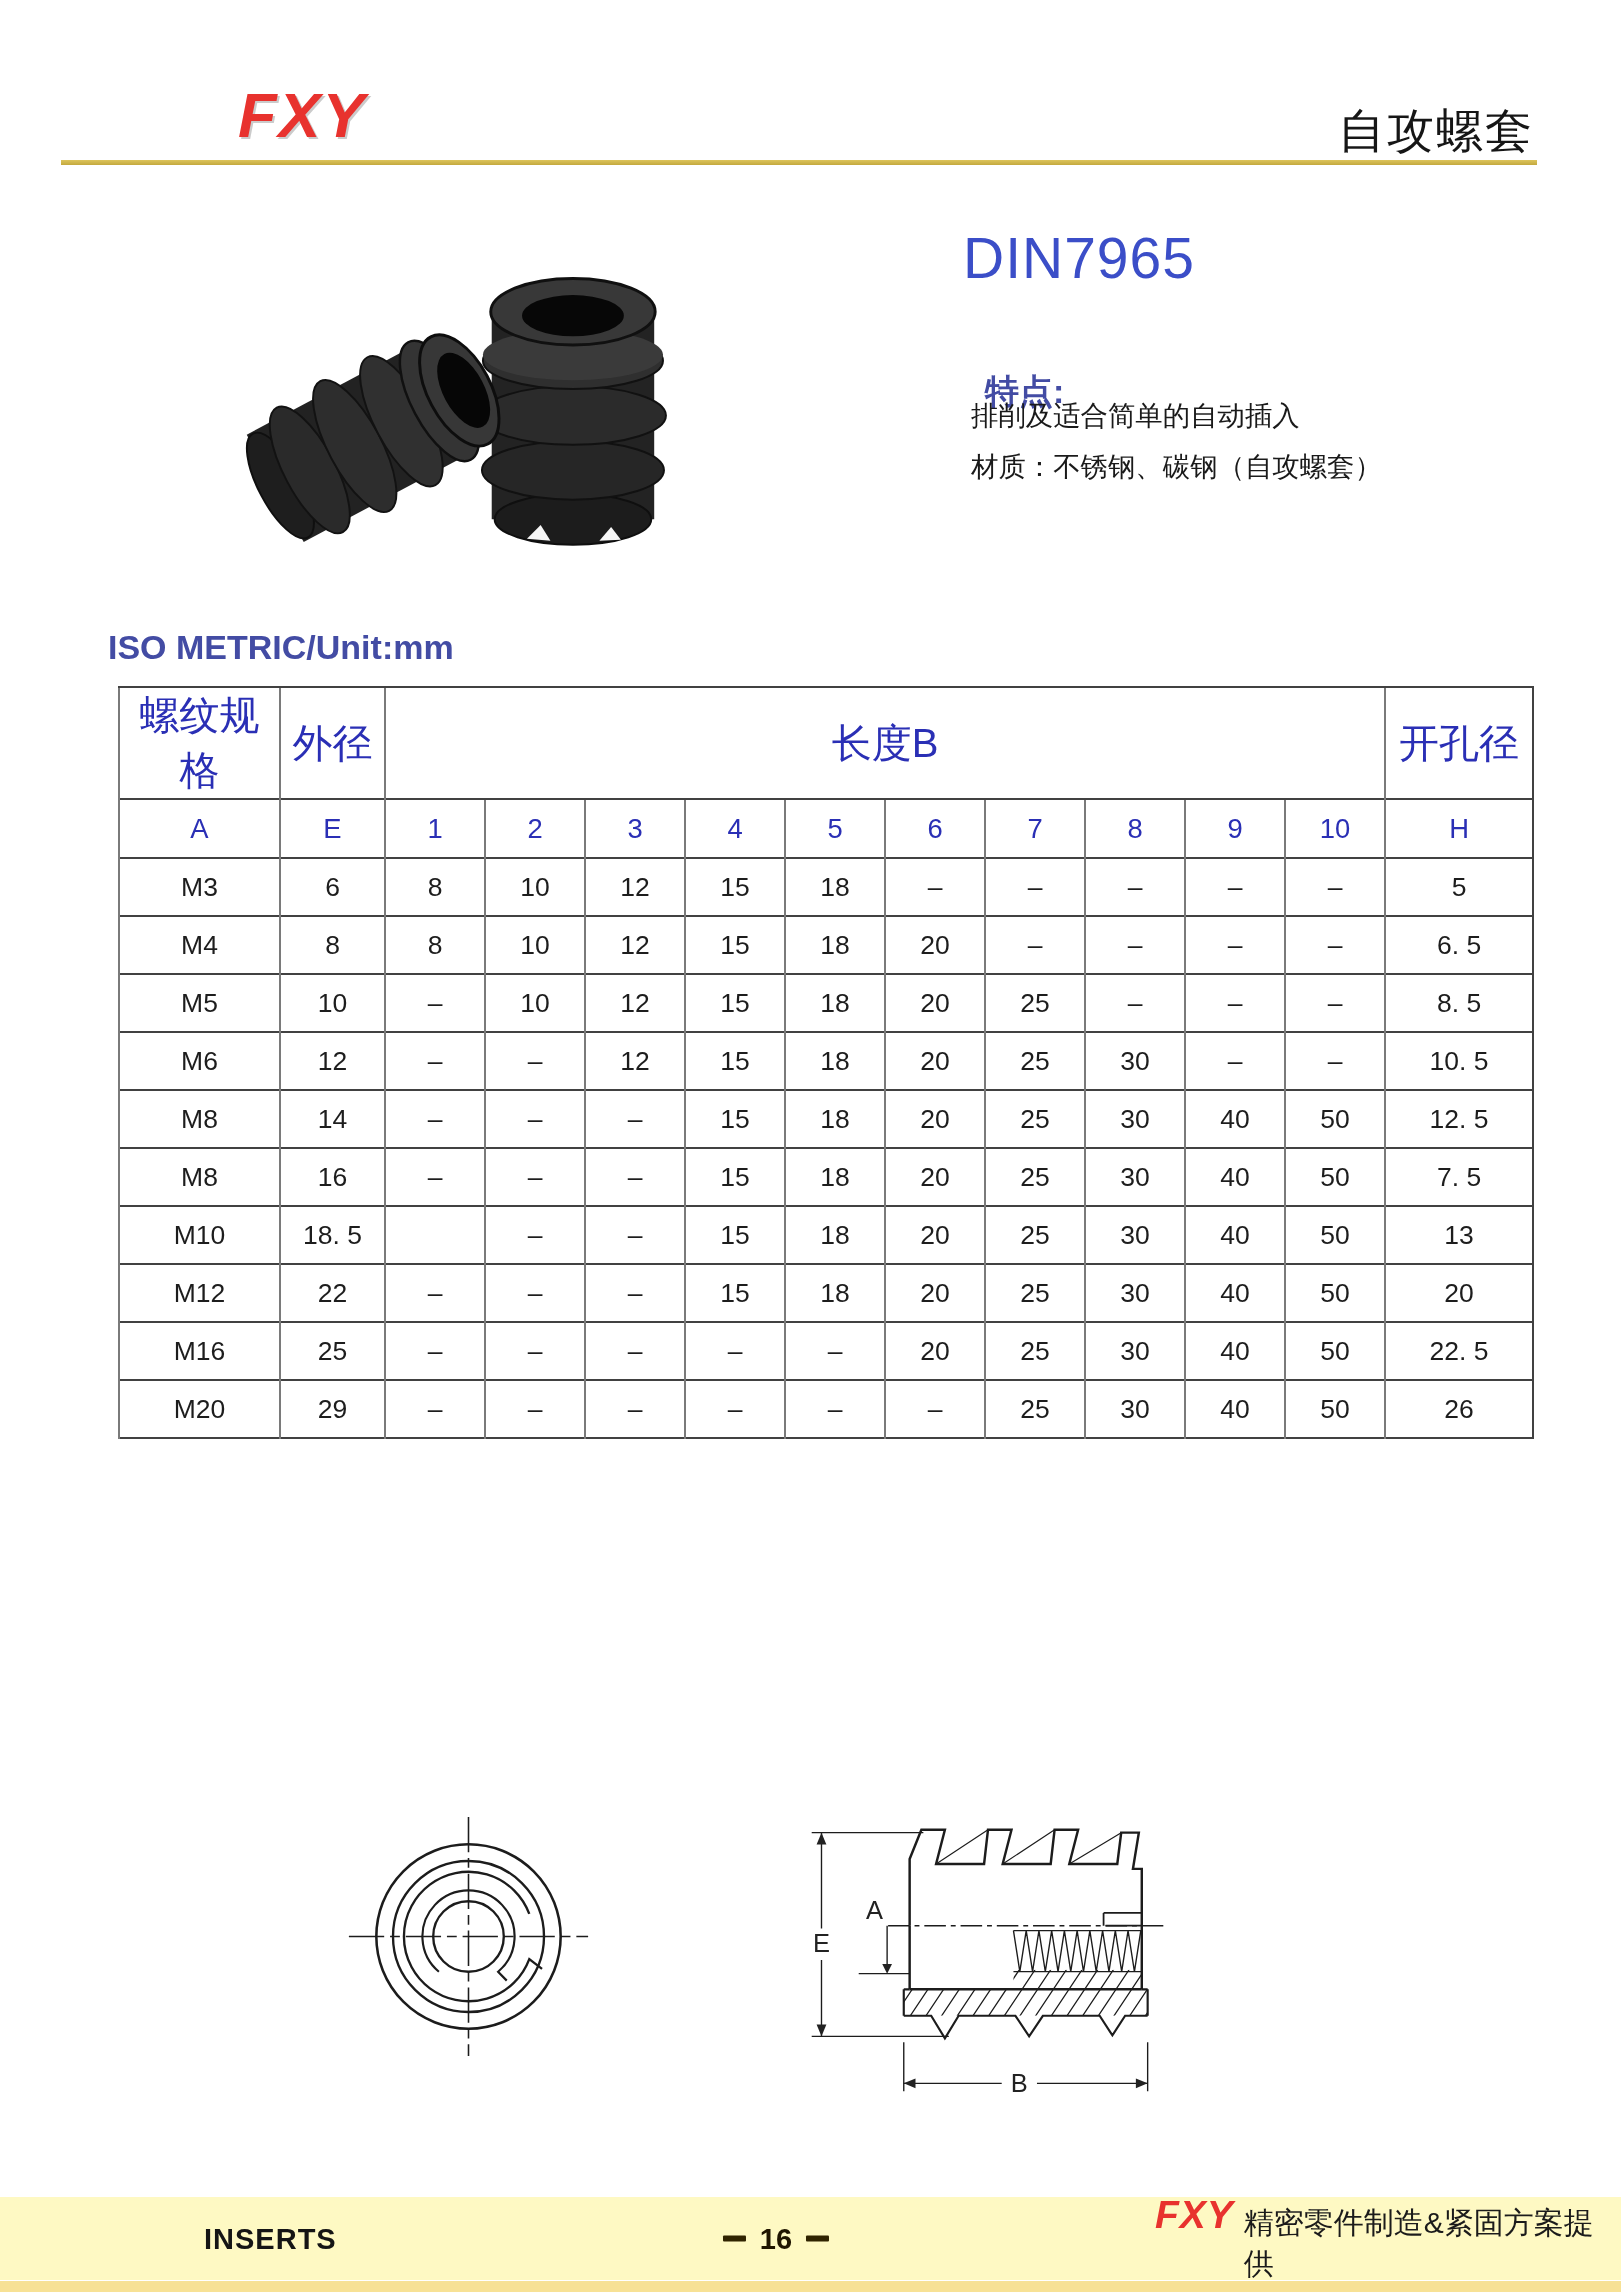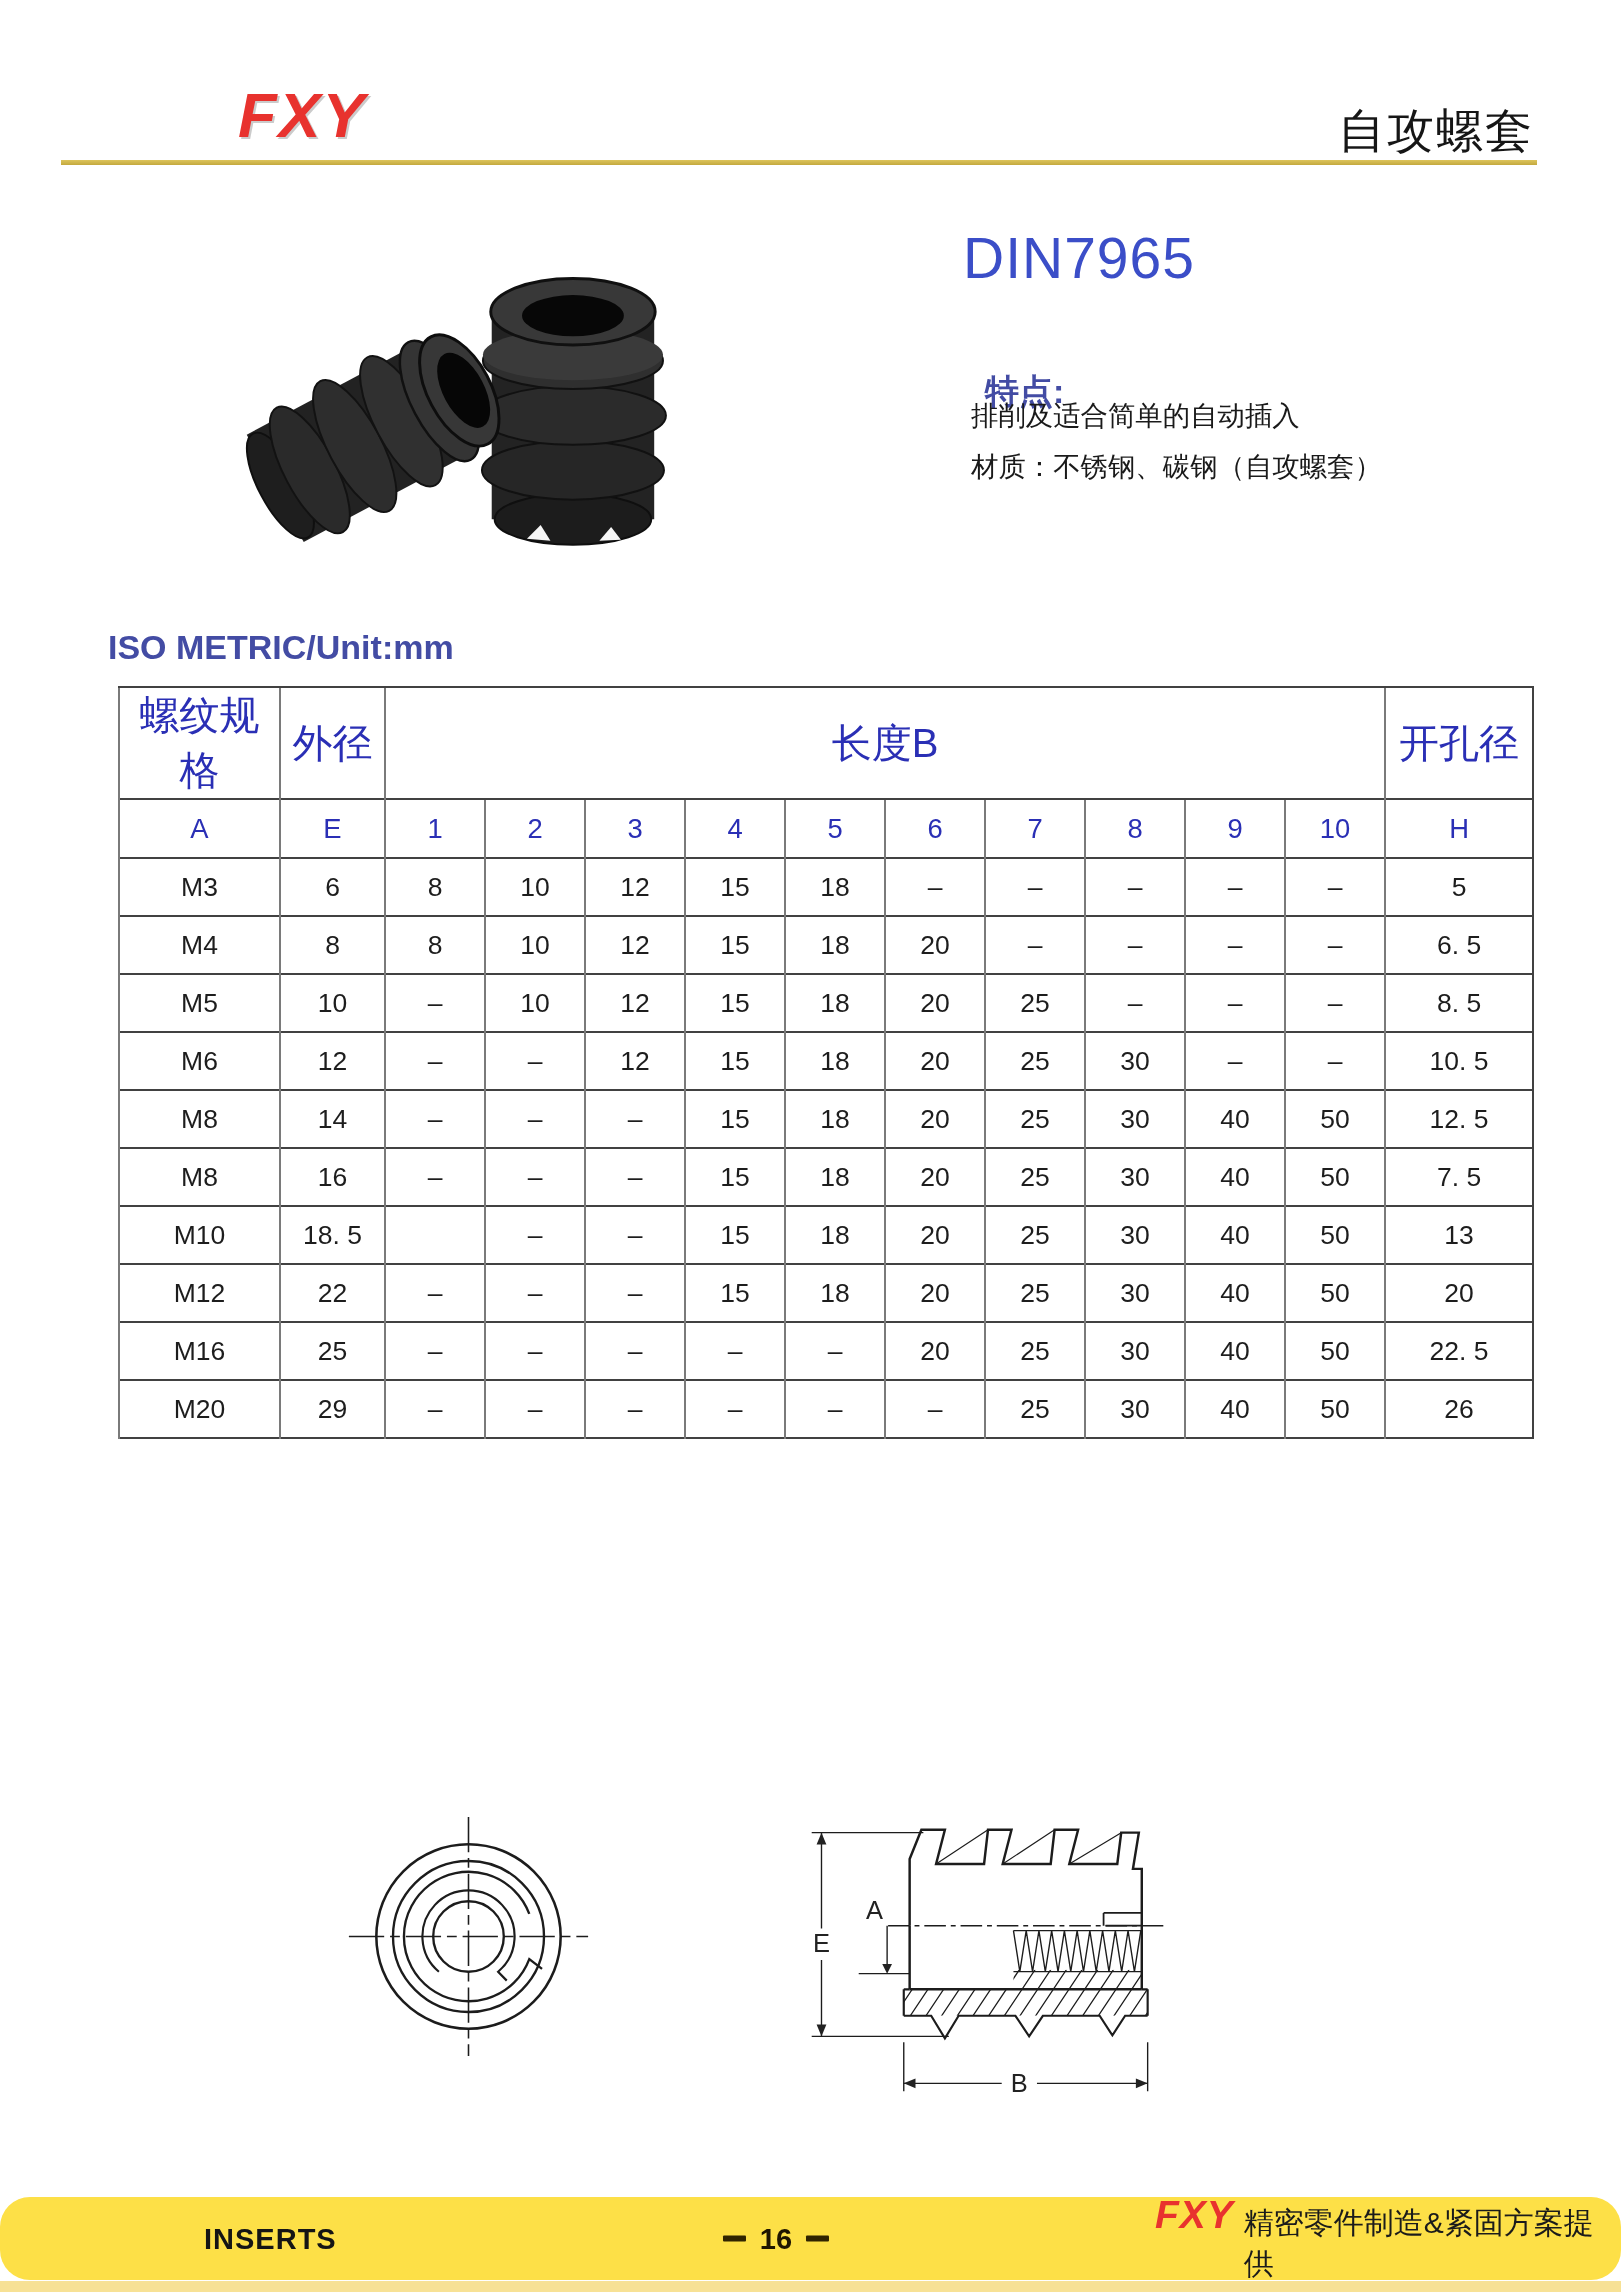--- a/index.html
+++ b/index.html
@@ -36,21 +36,21 @@
   table.spec thead tr:last-child th { height:59px; font-size:27.4px; }
   table.spec td { height:58px; font-size:26.5px; color:#1d1d1d; font-weight:400; }
 
   
   .drawing { position:absolute; }
   .drawing path, .drawing circle, .drawing line { fill:none; stroke:#1c1c1c; }
   .dim-text { fill:#222; font-size:26px; font-family:"Liberation Sans","DejaVu Sans",sans-serif; }
 
   
   .footer-bar { position:absolute; left:0; top:2197px; width:1621px; height:83px;
-    background:#fde047;border-radius:30px; }
+    background:#fef9c3; }
   .footer-strip { position:absolute; left:0; top:2281px; width:1621px; height:11.8px;
     background:#F7E195; }
   .f-left { position:absolute; left:204px; top:50%; transform:translateY(-50%);
     font-size:29px; font-weight:800; color:#151515; letter-spacing:1px; }
   .f-page { position:absolute; left:776px; top:50%; transform:translate(-50%,-50%);
     font-size:29px; font-weight:600; color:#1f1500; display:flex; align-items:center; }
   .f-page .dash { display:inline-block; width:23.5px; height:6.9px; background:#302400;
     margin:0 13.7px; border-radius:1px; }
   .f-brand { position:absolute; left:1155px; top:50%; transform:translateY(-50%);
     display:flex; align-items:flex-start; }

